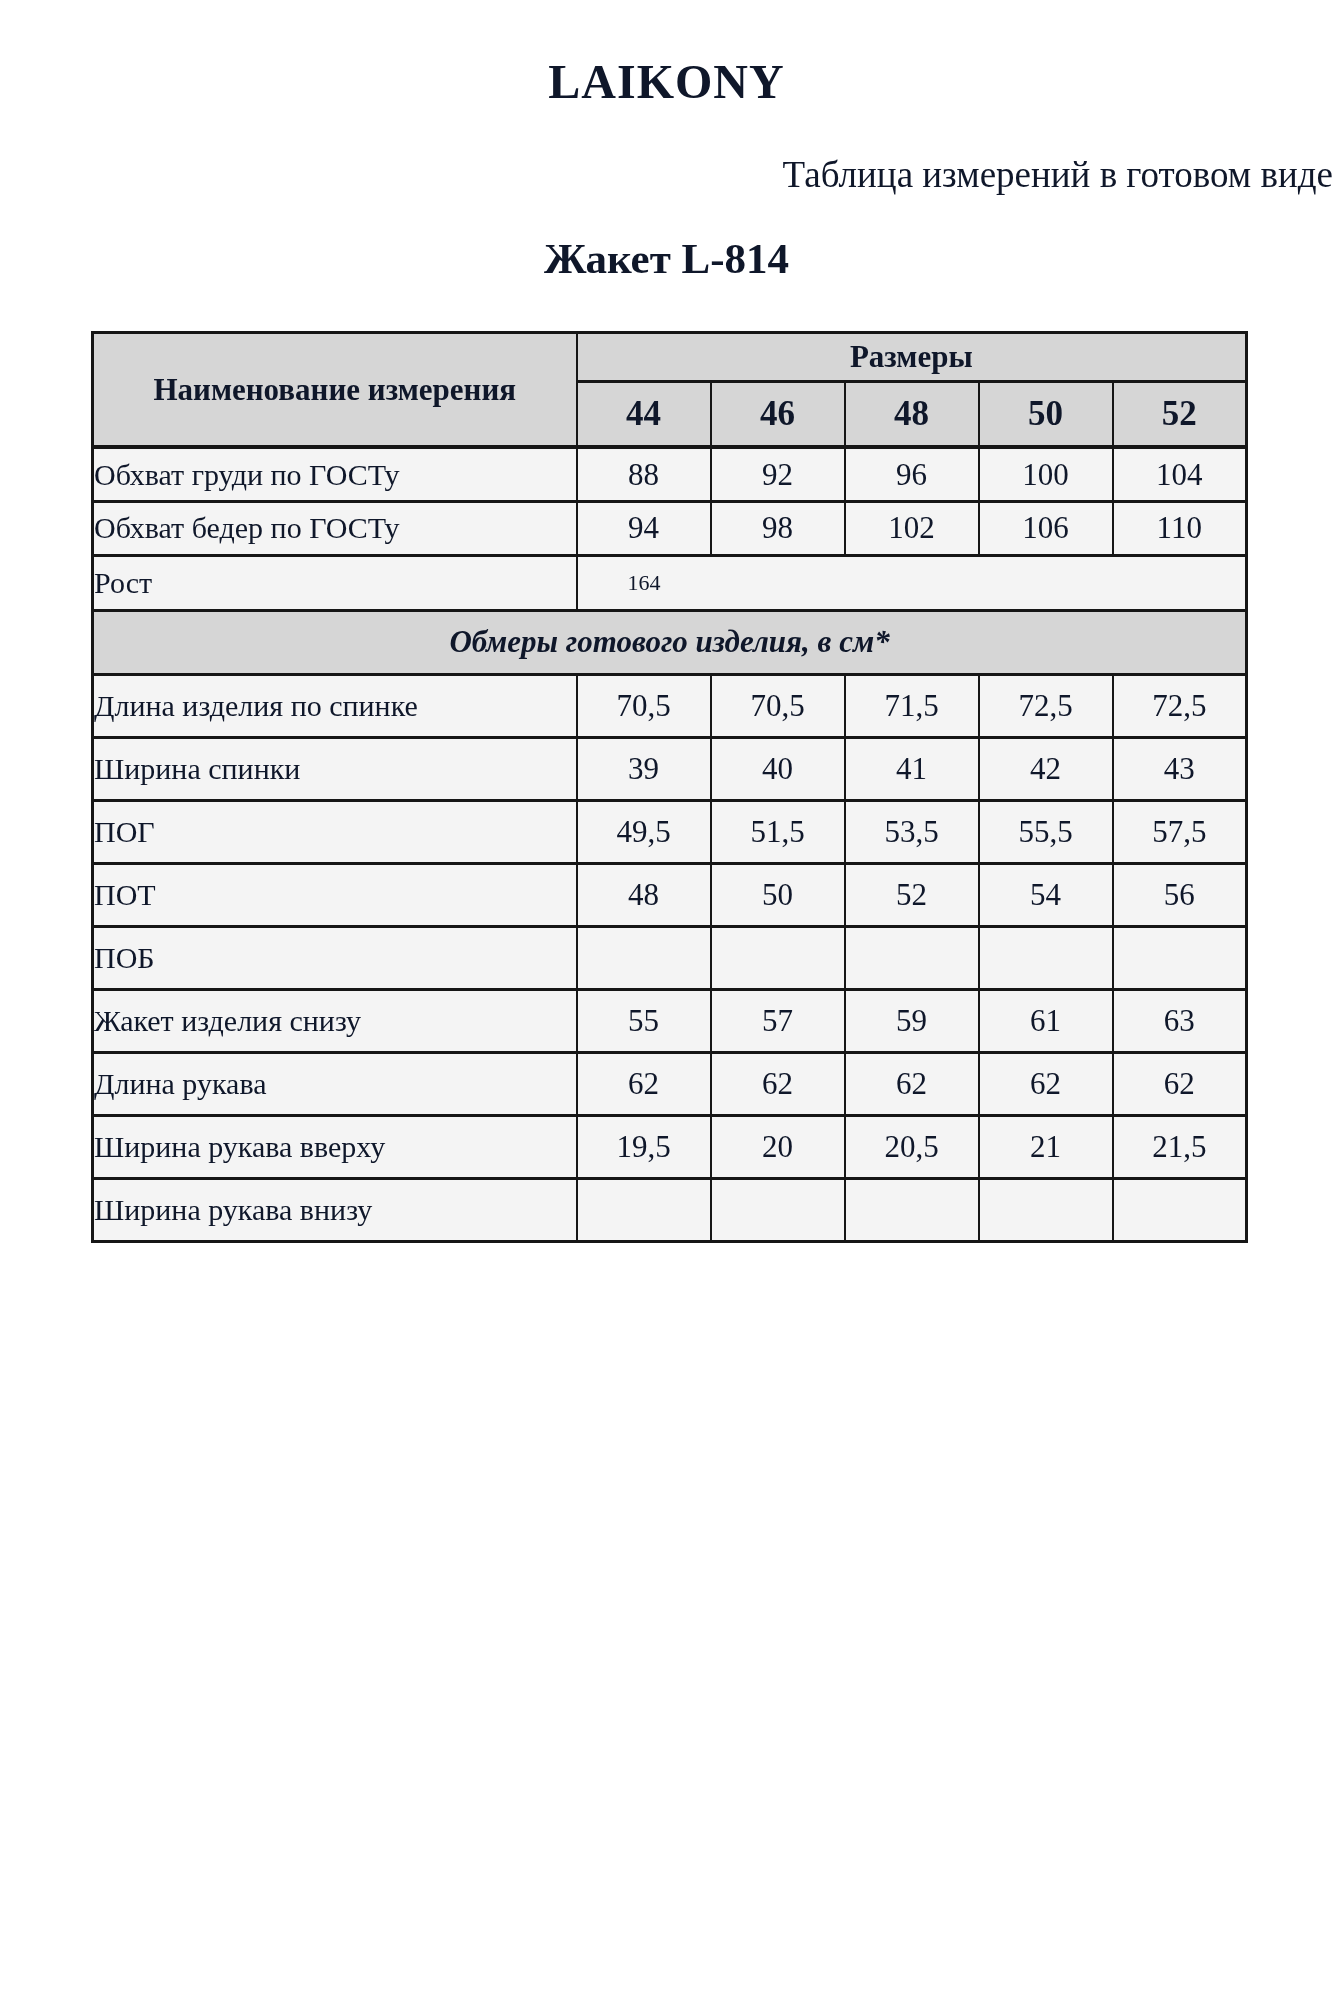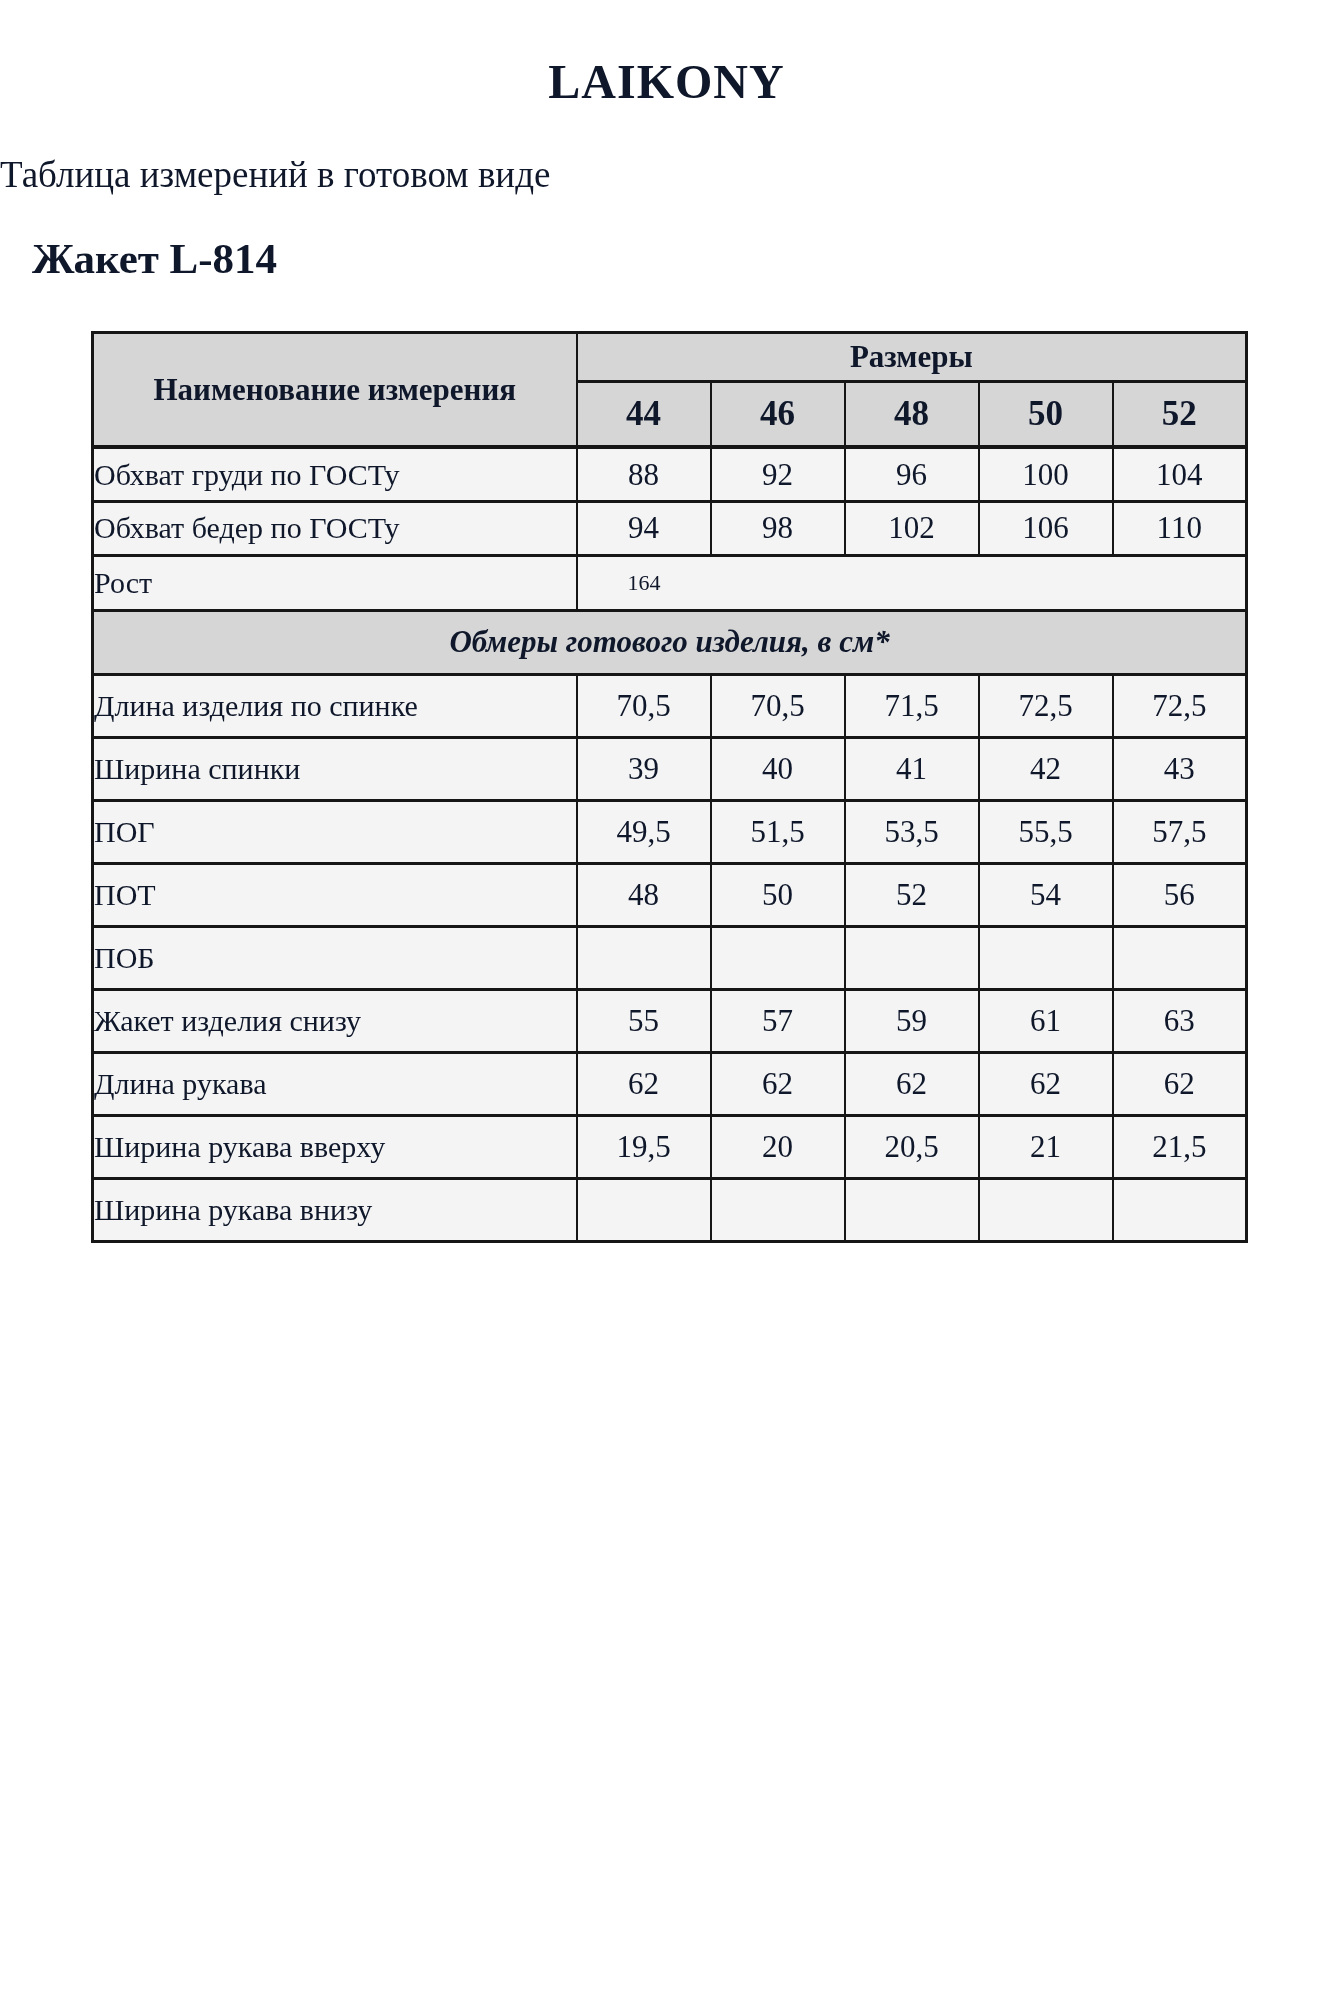--- a/index.html
+++ b/index.html
@@ -16,31 +16,30 @@
     margin: 0;
     padding-top: 56px;
     text-align: center;
     font-size: 48px;
     font-weight: bold;
     letter-spacing: 1px;
     line-height: 1.1;
   }
   .subtitle {
     margin-top: 46px;
-    text-align: left;
+    text-align: right;
     font-size: 37px;
     line-height: 1.1;
   }
   .product {
     margin-top: 40px;
-    text-align: left;
+    text-align: center;
     font-size: 43px;
     font-weight: bold;
     line-height: 1.1;
-    padding-left: 32px;
   }
   table.meas {
     margin: 48px 0 0 91px;
     width: 1154px;
     table-layout: fixed;
     border-collapse: collapse;
     border: 3px solid #161616;
   }
   table.meas th, table.meas td {
     border: 2px solid #161616;

